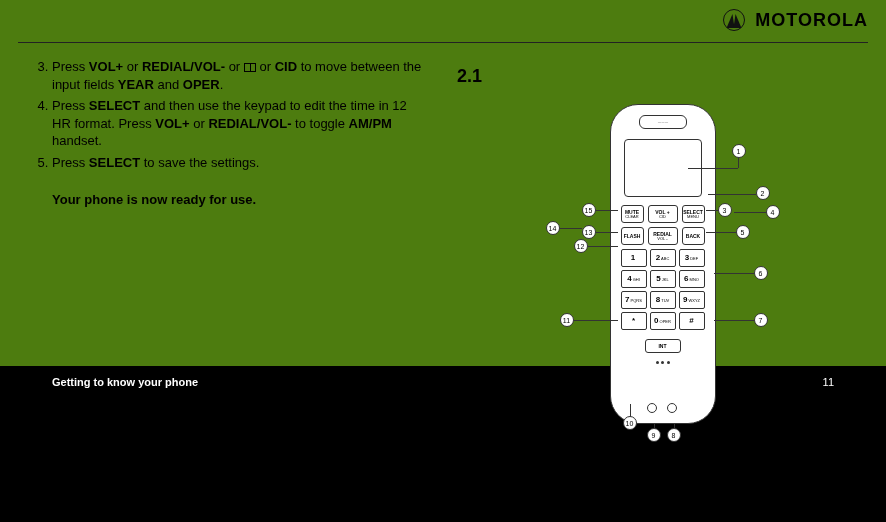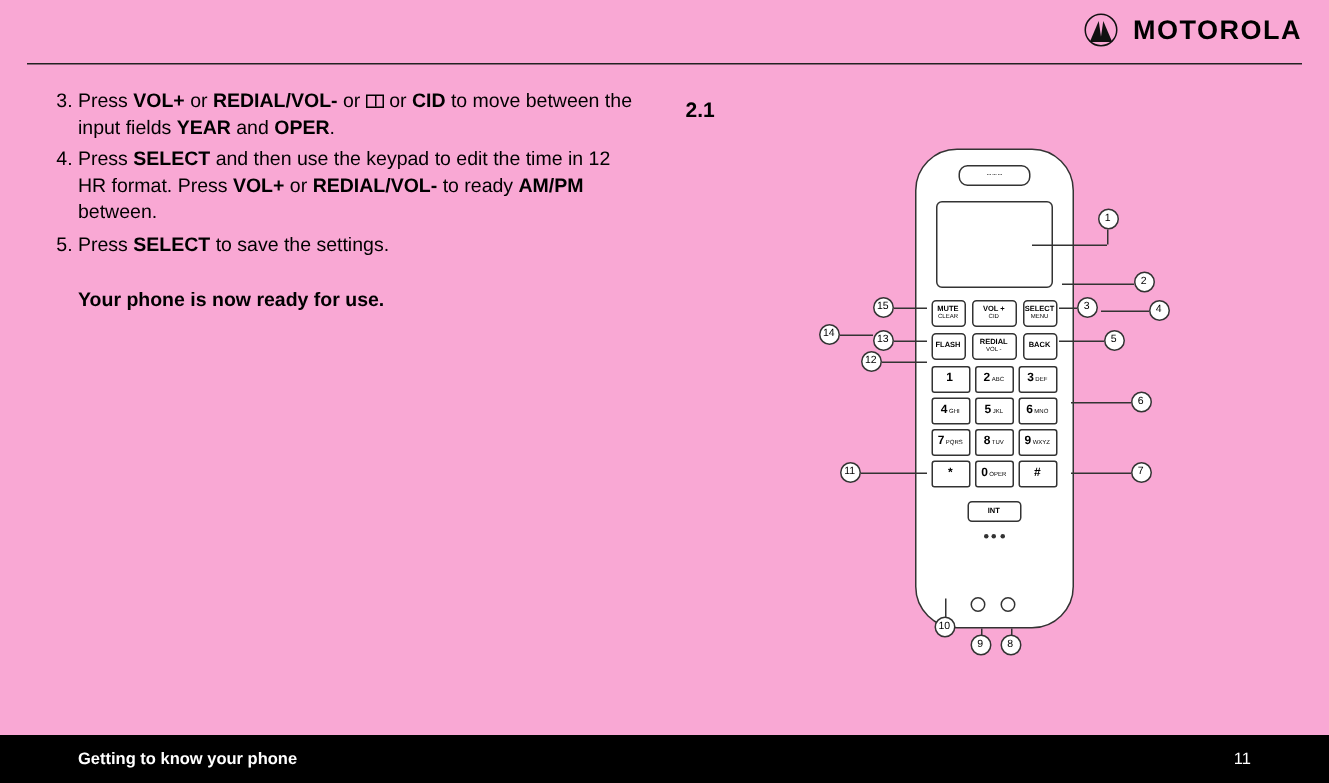--- a/index.html
+++ b/index.html
@@ -6,23 +6,23 @@
   body {
     margin: 0;
     width: 886px;
     height: 522px;
     background: #000;
     font-family: Arial, Helvetica, sans-serif;
     color: #000;
     overflow: hidden;
   }
   .page {
-    background: #f9a8d4;
+    background: #4d7c0f;
     width: 886px;
-    height: 490px;
+    height: 366px;
     position: relative;
   }
   .header {
     height: 40px;
     display: flex;
     justify-content: flex-end;
     align-items: center;
     padding: 0 18px;
     gap: 10px;
   }
@@ -93,21 +93,21 @@
     position: absolute;
     left: 50%; top: 0; bottom: 0;
     border-left: 1px solid #000;
   }
   h2.sec-title {
     font-size: 18px;
     font-weight: 700;
     margin: 0 0 10px 0;
   }
   .subsec {
-    font-size: 14px;
+    font-size: 18px;
     font-weight: 700;
     margin: 6px 0 10px 0;
     display: flex;
     gap: 40px;
   }
   .diagram {
     position: relative;
     width: 290px;
     height: 340px;
     margin: 0 auto;
@@ -262,21 +262,21 @@
   </div>
   <div class="header-rule"></div>
 
   <div class="content">
     <div class="col">
       <ol start="3">
         <li>
           <span>Press </span><span class="bold">VOL+</span><span> or </span><span class="bold">REDIAL/VOL-</span><span> or </span><span class="book-icon"></span><span> or </span><span class="bold">CID</span><span> to move between the input fields </span><span class="bold">YEAR</span><span> and </span><span class="bold">OPER</span><span>.</span>
         </li>
         <li>
-          <span>Press </span><span class="bold">SELECT</span><span> and then use the keypad to edit the time in 12 HR format. Press </span><span class="bold">VOL+</span><span> or </span><span class="bold">REDIAL/VOL-</span><span> to ready </span><span class="bold">AM/PM</span><span> between.</span>
+          <span>Press </span><span class="bold">SELECT</span><span> and then use the keypad to edit the time in 12 HR format. Press </span><span class="bold">VOL+</span><span> or </span><span class="bold">REDIAL/VOL-</span><span> to toggle </span><span class="bold">AM/PM</span><span> handset.</span>
         </li>
         <li>
           <span>Press </span><span class="bold">SELECT</span><span> to save the settings.</span>
         </li>
       </ol>
       <div class="after-list">Your phone is now ready for use.</div>
     </div>
 
     <div class="col">
       <div class="subsec">

